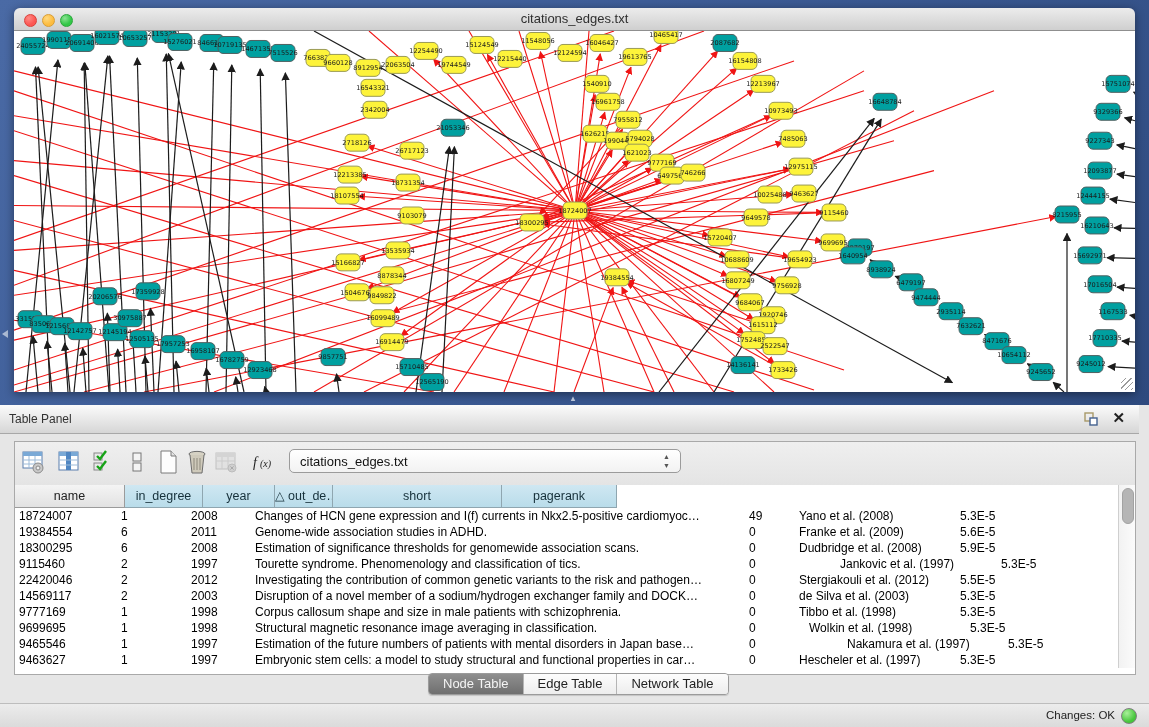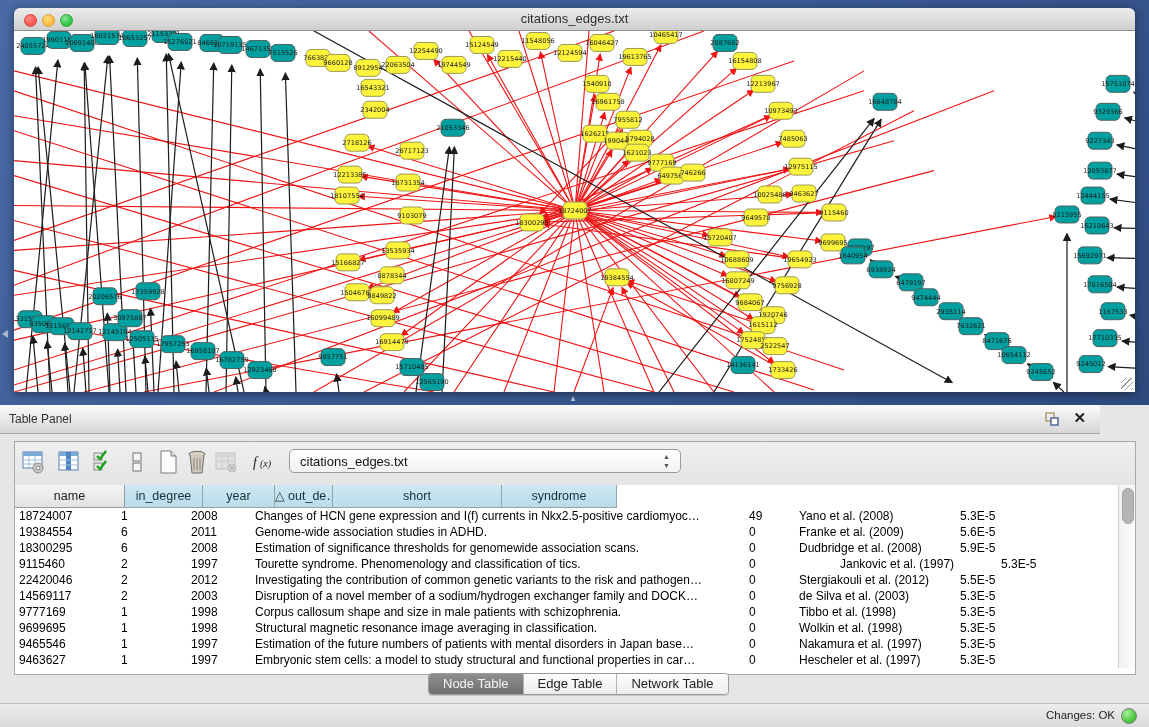--- a/index.html
+++ b/index.html
@@ -24,21 +24,21 @@
   #tl-zoom{left:46px;background:radial-gradient(circle at 35% 30%,#8ce393,#33c748 60%);border:1px solid #2aa73a;}
   #net-title{position:absolute;left:0;right:0;top:3px;text-align:center;font-size:13px;color:#2f2f2f;font-weight:500;}
   #net-content{position:relative;width:1121px;height:361px;background:#ffffff;overflow:hidden;}
   #net-content svg{display:block;}
   #win-grip{position:absolute;right:2px;bottom:2px;width:12px;height:12px;
     background:repeating-linear-gradient(135deg,transparent 0 3px,#9a9a9a 3px 4px);}
 
   
   #table-panel{position:absolute;left:0;top:405px;width:1149px;height:322px;background:#e6e6e6;}
   #panel-header{position:absolute;left:0;top:0;width:1100px;height:28px;
-    background:linear-gradient(#fbfbfb,#d6d6d6);border-bottom:1px solid #a8a8a8;}
+    background:linear-gradient(#fbfbfb,#d6d6d6);border-bottom:1px solid #a8a8a8;padding-left:39px;}
   #panel-title{position:absolute;left:9px;top:7px;font-size:12px;color:#333;}
   #float-icon{position:absolute;right:40px;top:6px;width:16px;height:16px;cursor:pointer;}
   #close-icon{position:absolute;right:14px;top:5px;font-size:15px;font-weight:bold;color:#222;cursor:pointer;line-height:16px;}
 
   #panel-box{position:absolute;left:14px;top:36px;width:1120px;height:232px;
     border:1px solid #a9a9a9;background:#fff;}
   #toolbar{position:absolute;left:0;top:0;width:100%;height:43px;background:linear-gradient(#efefef,#e4e4e4);border-bottom:1px solid #c2c2c2;}
   .tb-icon{position:absolute;top:7px;width:24px;height:26px;cursor:pointer;}
   .tb-icon svg{width:100%;height:100%;}
   #combo{position:absolute;left:274px;top:7px;width:392px;height:24px;background:linear-gradient(#ffffff,#f2f2f2);
@@ -773,21 +773,21 @@
         <span id="combo-arrows">▲<br>▼</span>
       </div>
 
       <div id="grid">
         <div id="grid-header">
             <div class="hcell first" style="width: 110px;">name</div>
             <div class="hcell" style="width: 78px;">in_degree</div>
             <div class="hcell" style="width: 72px;">year</div>
             <div class="hcell" style="width: 58px;">△ out_de…</div>
             <div class="hcell" style="width: 169px;">short</div>
-            <div class="hcell" style="width: 115px;">syndrome</div>
+            <div class="hcell" style="width: 115px;">pagerank</div>
           </div>
         <div id="grid-rows">
             <div class="trow">
               <div class="tcell" style="width: 102px;">18724007</div>
               <div class="tcell" style="width: 70px;">1</div>
               <div class="tcell" style="width: 64px;">2008</div>
               <div class="tcell" style="width: 494px;">Changes of HCN gene expression and I(f) currents in Nkx2.5-positive cardiomyoc…</div>
               <div class="tcell" style="width: 50px;">49</div>
               <div class="tcell" style="width: 161px;">Yano et al. (2008)</div>
               <div class="tcell" style="width: 107px;">5.3E-5</div>
@@ -845,30 +845,30 @@
               <div class="tcell" style="width: 50px;">0</div>
               <div class="tcell" style="width: 161px;">Tibbo et al. (1998)</div>
               <div class="tcell" style="width: 107px;">5.3E-5</div>
             </div>
             <div class="trow">
               <div class="tcell" style="width: 102px;">9699695</div>
               <div class="tcell" style="width: 70px;">1</div>
               <div class="tcell" style="width: 64px;">1998</div>
               <div class="tcell" style="width: 494px;">Structural magnetic resonance image averaging in classification.</div>
               <div class="tcell" style="width: 50px;">0</div>
-              <div class="tcell" style="width: 161px;">Wolkin et al. (1998)</div>
+              <div class="tcell" style="width: 161px; margin-left: 10px;">Wolkin et al. (1998)</div>
               <div class="tcell" style="width: 107px;">5.3E-5</div>
             </div>
             <div class="trow">
               <div class="tcell" style="width: 102px;">9465546</div>
               <div class="tcell" style="width: 70px;">1</div>
               <div class="tcell" style="width: 64px;">1997</div>
               <div class="tcell" style="width: 494px;">Estimation of the future numbers of patients with mental disorders in Japan base…</div>
               <div class="tcell" style="width: 50px;">0</div>
-              <div class="tcell" style="width: 161px;">Nakamura et al. (1997)</div>
+              <div class="tcell" style="width: 161px; margin-left: 48px;">Nakamura et al. (1997)</div>
               <div class="tcell" style="width: 107px;">5.3E-5</div>
             </div>
             <div class="trow">
               <div class="tcell" style="width: 102px;">9463627</div>
               <div class="tcell" style="width: 70px;">1</div>
               <div class="tcell" style="width: 64px;">1997</div>
               <div class="tcell" style="width: 494px;">Embryonic stem cells: a model to study structural and functional properties in car…</div>
               <div class="tcell" style="width: 50px;">0</div>
               <div class="tcell" style="width: 161px;">Hescheler et al. (1997)</div>
               <div class="tcell" style="width: 107px;">5.3E-5</div>

